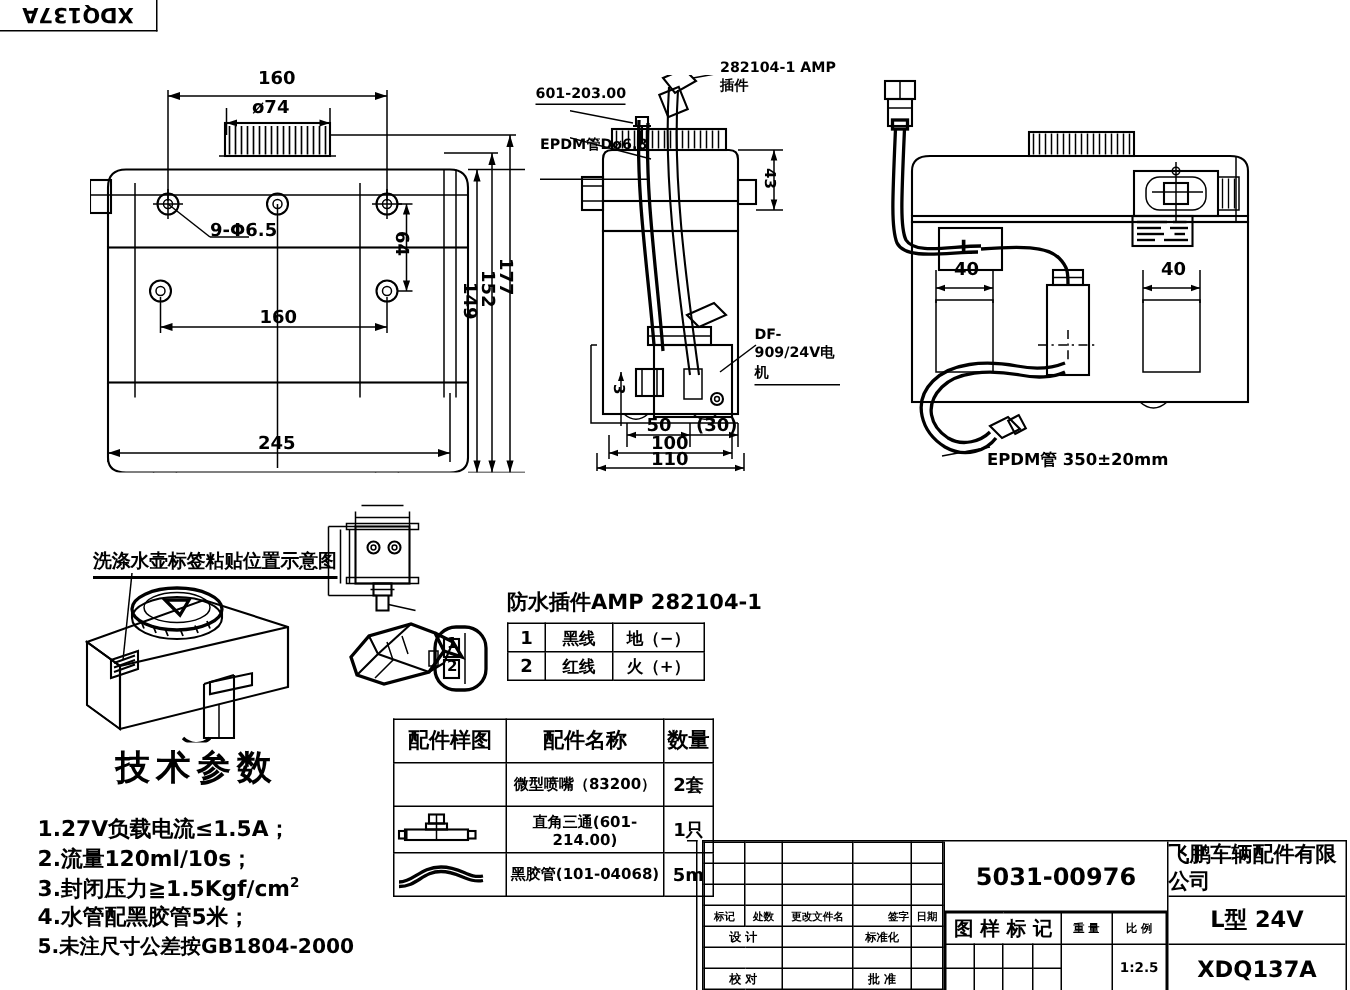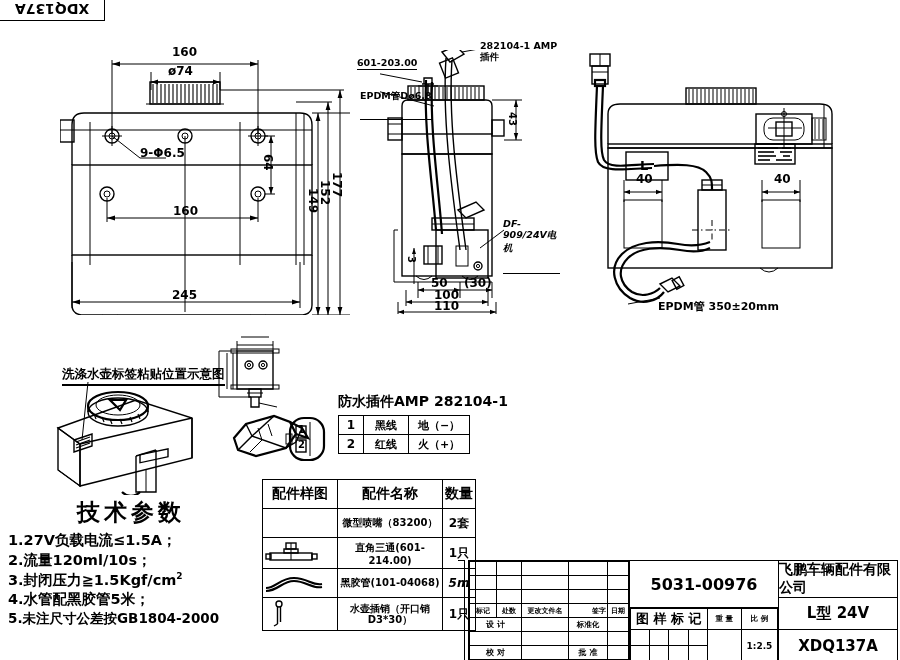--- a/index.html
+++ b/index.html
@@ -20,21 +20,21 @@
   table{border-collapse:collapse;}
   .tbl td,.tbl th{border:1.4px solid #000;text-align:center;
       font-weight:bold;font-family:"DejaVu Sans",sans-serif;}
   .tb td{border:1px solid #000;font-weight:bold;text-align:center;
       font-family:"DejaVu Sans",sans-serif;}
   .hdrbox{border:1.6px solid #000;}
   #techparams{line-height:1.28;}
   #techparams .ttl{font-size:23px;font-weight:bold;letter-spacing:4px;}
   #techparams li{font-size:14.5px;font-weight:bold;list-style:none;
       white-space:nowrap;margin:1px 0;}
-  ul{margin:0;padding:0;}
+  ul{margin:17px;padding:0;}
   sup{font-size:9px;}
 </style>
 </head>
 <body>
 
 <div class="abs hdrbox" style="left:0;top:-2px;width:104px;height:22px;border-top:none;border-left:none;">
   <div class="flip cn" style="font-size:14px;text-align:center;line-height:22px;">XDQ137A</div>
 </div>
 
 <div class="abs" style="left:60px;top:50px;">
@@ -241,21 +241,21 @@
   <path d="M18,262 l6,-2.2 v4.4 z M116,262 l-6,-2.2 v4.4 z"></path>
 
   <line class="ln thin" x1="-20" y1="20" x2="42" y2="32"></line>
   <line class="ln thin" x1="-22" y1="36" x2="54" y2="56"></line>
   <line class="ln thin" x1="82" y1="2" x2="104" y2="-2"></line>
   <line class="ln thin" x1="100" y1="198" x2="124" y2="180"></line>
 </svg>
 <div class="abs lbl" style="left:-23px;top:7px;border-bottom:1.4px solid #000;padding-bottom:1px;">601-203.00</div>
 <div class="abs lbl cn" style="left:-20px;top:40px;border-bottom:1.4px solid #000;padding-bottom:16px;">EPDM管Dø6.8</div>
 <div class="abs lbl cn" style="left:100px;top:-10px;">282104-1  AMP插件</div>
-<div class="abs lbl cn" style="left:123px;top:168px;border-bottom:1.4px solid #000;padding-bottom:18px;font-style:italic;">DF-909/24V电机</div>
+<div class="abs lbl cn" style="left:123px;top:168px;border-bottom:1.4px solid #000;padding-bottom:1px;">DF-909/24V电机</div>
 <div class="abs dimS" style="left:127px;top:62px;writing-mode:vertical-rl;">43</div>
 <div class="abs dimS" style="left:26px;top:206px;writing-mode:vertical-rl;">3</div>
 <div class="abs dim" style="left:51px;top:226px;">50</div>
 <div class="abs dim" style="left:84px;top:226px;">(30)</div>
 <div class="abs dim" style="left:54px;top:238px;">100</div>
 <div class="abs dim" style="left:54px;top:249px;">110</div>
 </div>
 
 <div class="abs" style="left:580px;top:52px;">
 <svg width="310" height="270" viewBox="0 0 310 270">
@@ -509,33 +509,21 @@
         <td class="cn" style="font-size:12px;">1只</td>
       </tr>
       <tr>
         <td style="height:26px;">
           <svg width="60" height="20" viewBox="0 0 60 20">
             <path class="ln thick" d="M2,15 C12,15 16,5 30,5 C44,5 48,13 58,11"></path>
             <path class="ln thick" d="M2,18 C14,18 18,8 30,8 C42,8 48,16 58,14"></path>
           </svg>
         </td>
         <td class="cn" style="font-size:10px;">黑胶管(101-04068)</td>
-        <td class="cn" style="font-size:12px;font-style:italic;">5m</td>
-      </tr>
-      <tr>
-        <td style="height:30px;">
-          <svg width="30" height="28" viewBox="0 0 30 28">
-            <circle class="ln med" cx="15" cy="4" r="3"></circle>
-            <line class="ln med" x1="13.5" y1="7" x2="13.5" y2="24"></line>
-            <line class="ln med" x1="16.5" y1="7" x2="16.5" y2="22"></line>
-            <path class="ln med" d="M13.5,24 L10,26"></path>
-          </svg>
-        </td>
-        <td class="cn" style="font-size:10px;line-height:1.1;">水壶插销（开口销 D3*30）</td>
-        <td class="cn" style="font-size:12px;">1只</td>
+        <td class="cn" style="font-size:12px;">5m</td>
       </tr>
     </tbody>
   </table>
 </div>
 
 <div class="abs" style="left:468px;top:560px;width:428px;height:100px;border:1.6px solid #000;display:flex;">
 
   <div style="width:160px;border-right:1.6px solid #000;">
     <table class="tb" style="width:100%;height:100%;">
       <tbody>

